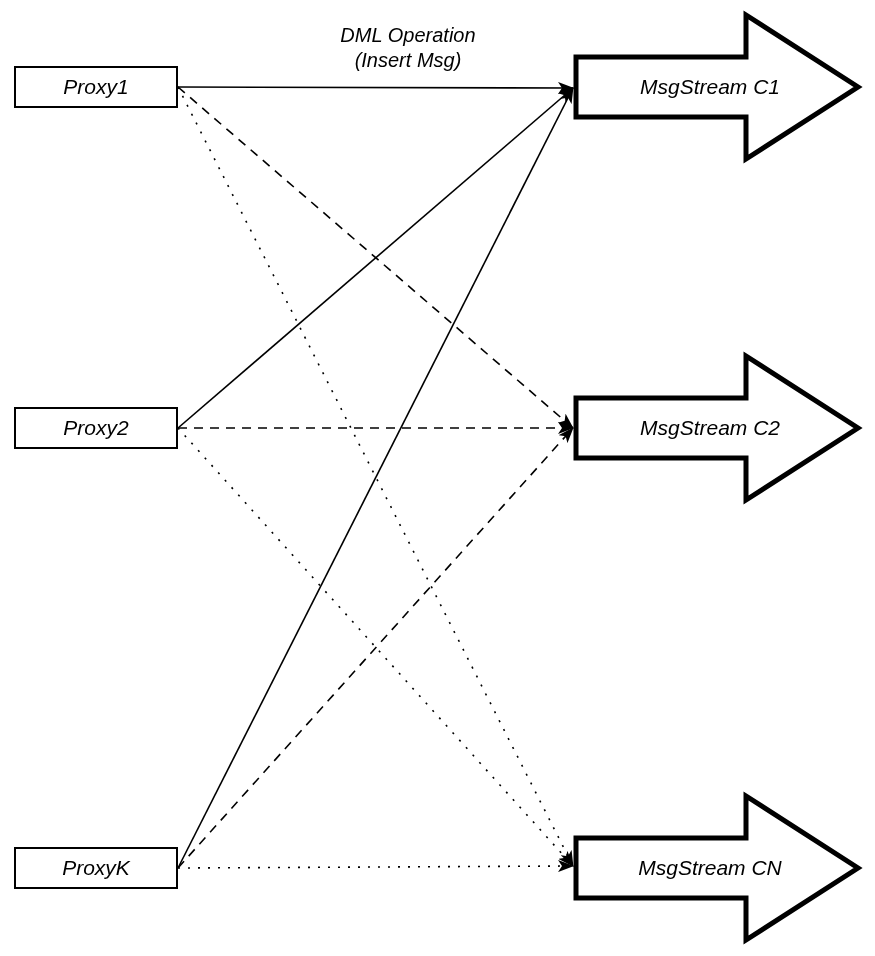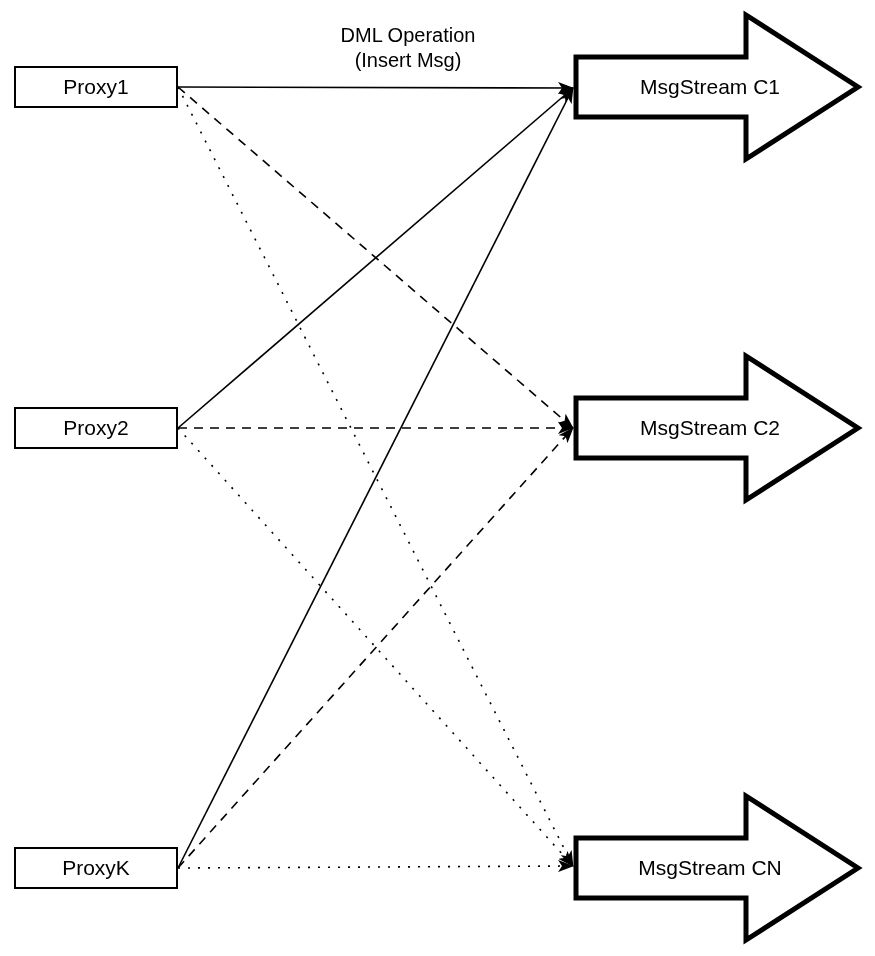--- a/index.html
+++ b/index.html
@@ -8,20 +8,21 @@
     background: #ffffff;
     width: 875px;
     height: 956px;
     overflow: hidden;
     font-family: "Liberation Sans", sans-serif;
   }
   #canvas-wrap {
     position: relative;
     width: 875px;
     height: 956px;
+    font-style: italic;
   }
   svg { display: block; }
   .node-rect {
     fill: #ffffff;
     stroke: #000000;
     stroke-width: 2;
   }
   .stream-arrow-path {
     fill: #ffffff;
     stroke: #000000;

